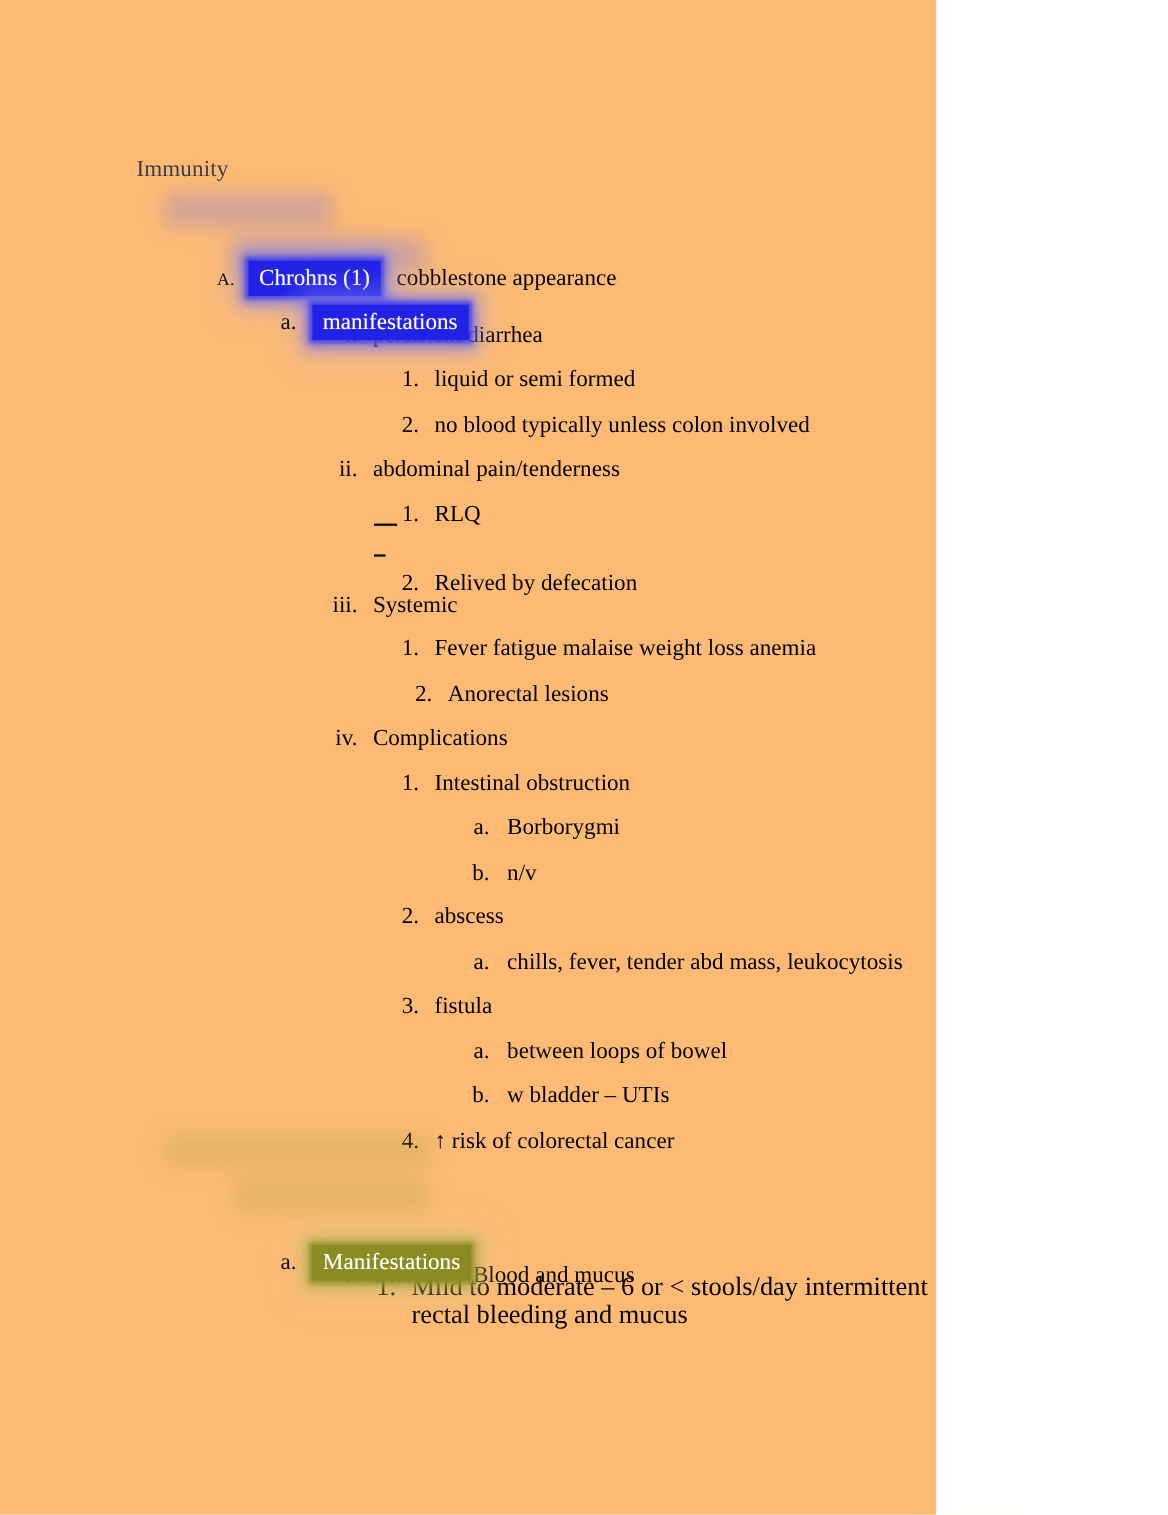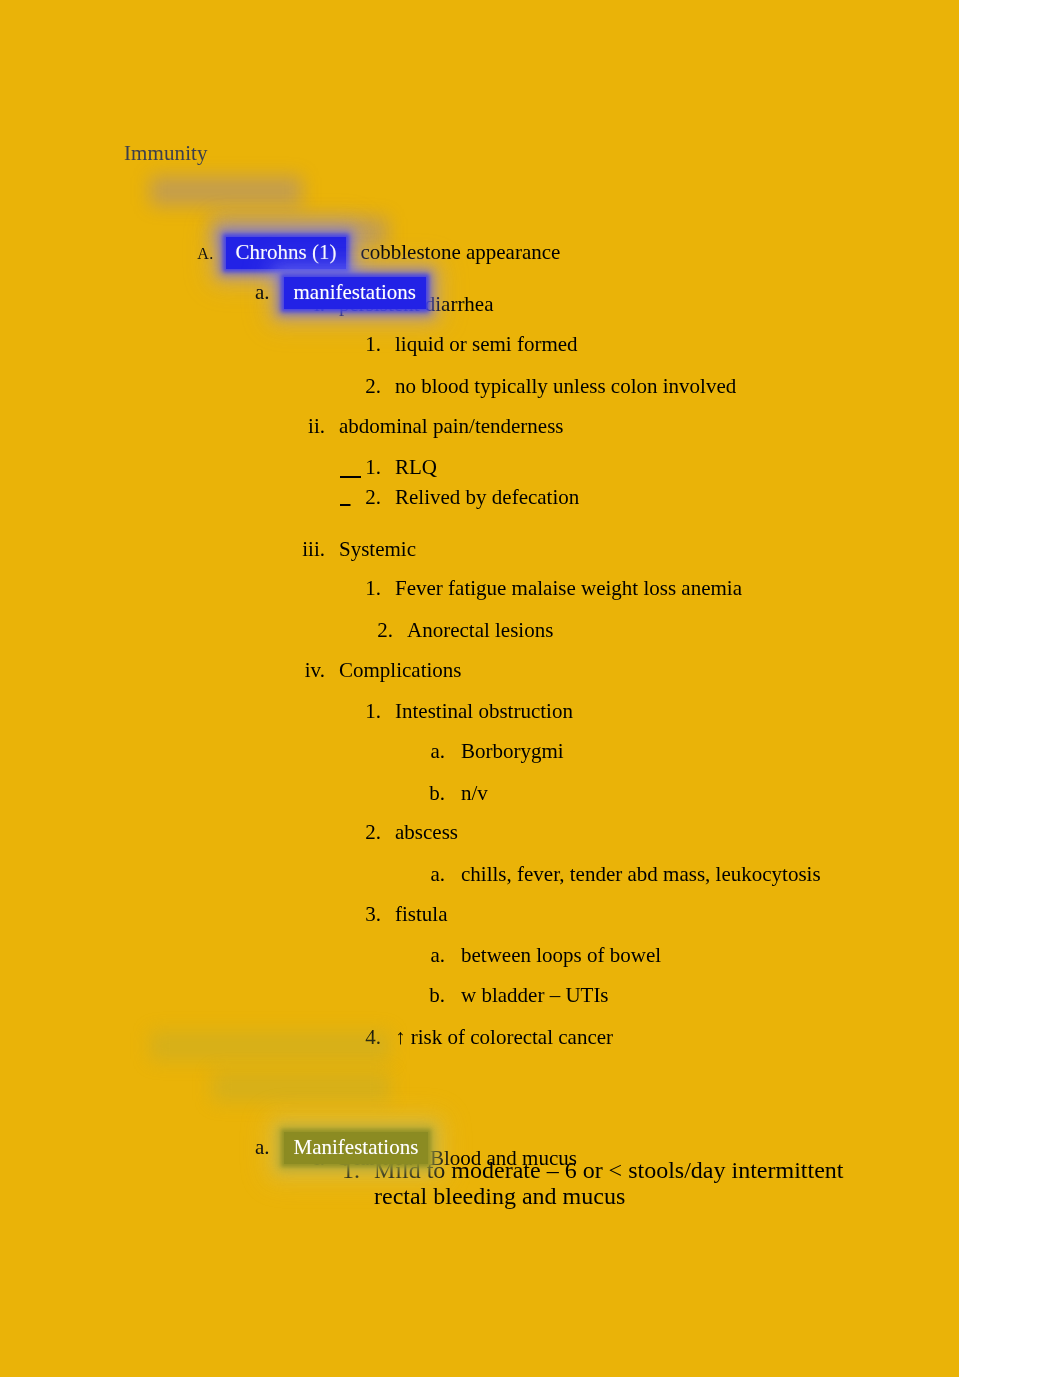--- a/index.html
+++ b/index.html
@@ -12,24 +12,23 @@
     height: 1377px;
     position: relative;
     font-family: "Liberation Serif", "DejaVu Serif", serif;
     color: #000000;
     overflow: hidden;
   }
 
   .page {
     position: absolute;
     left: 0; top: 0;
-    width: 948px;
+    width: 851px;
     height: 1377px;
-    background: #eab308;
-    padding-left: 11px;
+    background: #fdba74;
   }
 
   
   .doc-title {
     position: absolute;
     left: 124px;
     top: 140px;
     font-size: 21px;
     line-height: 26px;
     color: #3b3f4d;
@@ -180,21 +179,21 @@
   </div>
 
   <div class="row lvl3" style="left:276px; top:384px;">
     <span class="marker">ii.</span><span class="gap"></span><span class="txt">abdominal pain/tenderness</span>
   </div>
 
   <div class="row lvl4" style="left:340px; top:425px;text-decoration:underline;">
     <span class="marker">1.</span><span class="gap"></span><span class="txt">RLQ</span>
   </div>
 
-  <div class="row lvl4" style="left:340px; top:455px;">
+  <div class="row lvl4" style="left:340px; top:487px;">
     <span class="marker">2.</span><span class="gap"></span><span class="txt">Relived by defecation</span>
   </div>
 
   <div class="row lvl3" style="left:276px; top:507px;">
     <span class="marker">iii.</span><span class="gap"></span><span class="txt">Systemic</span>
   </div>
 
   <div class="row lvl4" style="left:340px; top:546px;">
     <span class="marker">1.</span><span class="gap"></span><span class="txt">Fever fatigue malaise weight loss anemia</span>
   </div>

